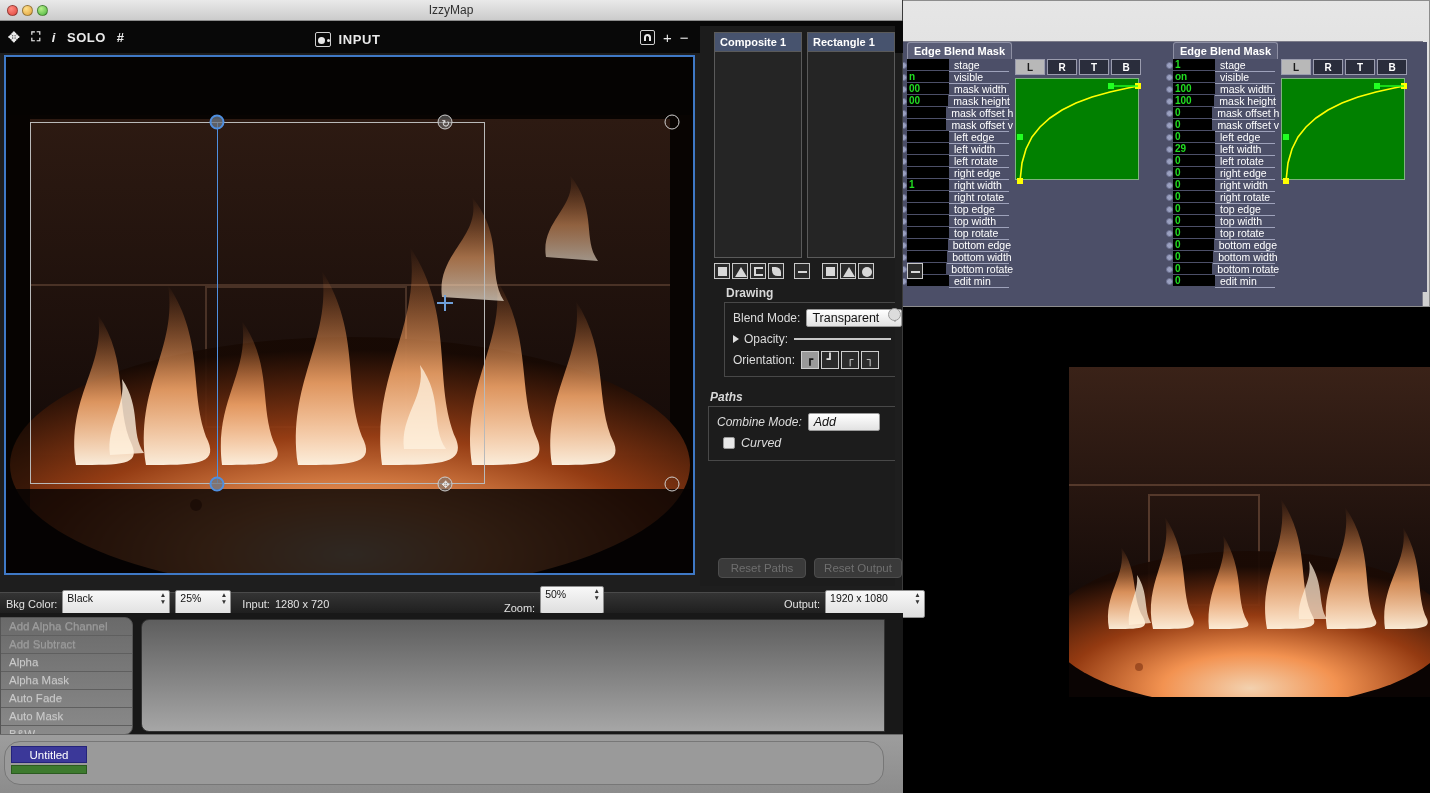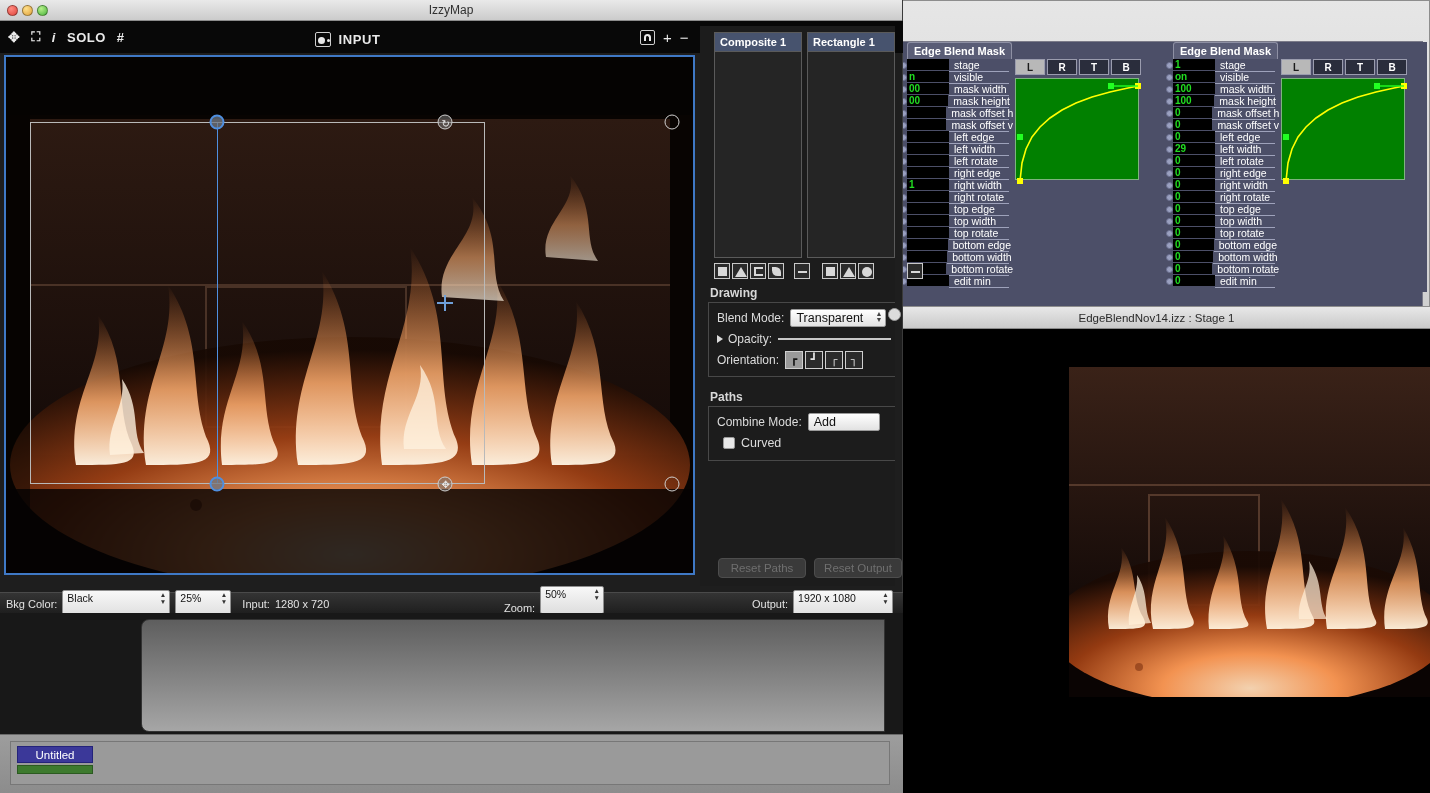--- a/index.html
+++ b/index.html
@@ -323,22 +323,22 @@
     position: absolute; left: 141px; top: 619px; width: 744px; height: 113px;
     background: linear-gradient(#5e5e5e,#a6a6a6);
     border: 1px solid #333; border-radius: 8px 0 0 8px;
   }
   .panel-shelf {
     position: absolute; left: 0; top: 734px; width: 903px; height: 59px;
     background: linear-gradient(#9d9d9d,#8c8c8c);
     border-top: 1px solid #6a6a6a;
   }
   .shelf-inner {
-    position: absolute; left: 10px; top: 6px; width: 880px; height: 44px;
-    background: #9a9a9a; border: 1px solid #777; border-radius: 0;
+    position: absolute; left: 4px; top: 6px; width: 880px; height: 44px;
+    background: #9a9a9a; border: 1px solid #777; border-radius: 16px;
   }
   .untitled-tab {
     position: absolute; left: 6px; top: 4px; width: 76px; height: 17px;
     background: #3b3899; border: 1px solid #24237a;
     color: #ffffff; font-size: 11.5px; text-align: center; line-height: 16px;
   }
   .untitled-bar {
     position: absolute; left: 6px; top: 23px; width: 76px; height: 9px;
     background: #3d7a2e; border: 1px solid #2b5a20;
   }
@@ -591,24 +591,20 @@
               <line x1="99" y1="11" x2="126" y2="11" stroke="#22ff22" stroke-width="1.4"></line>
             </svg>
           </div>
         </div>
       </div>
 
     </div>
   </div>
 
   <div class="stagewin">
-    <div class="stagewin-title">
-      <div class="stage-close"></div>
-      <span>EdgeBlendNov14.izz : Stage 1</span>
-    </div>
     <div class="stage-canvas">
       <div class="stage-fire">
         <svg class="fireart" viewBox="0 0 362 330" preserveAspectRatio="none">
           <defs>
             <radialGradient id="sg1" cx="50%" cy="88%" r="78%">
               <stop offset="0%" stop-color="#ffdcb8"></stop>
               <stop offset="28%" stop-color="#ff9a55"></stop>
               <stop offset="60%" stop-color="#9b3d12"></stop>
               <stop offset="100%" stop-color="#1a0a04"></stop>
             </radialGradient>
@@ -778,21 +774,21 @@
             </div>
           <div class="sbtn">
               <span class="cir-fill"></span>
             </div>
         </div>
         <div class="sbtn" style="margin-left:27px;">
             <span class="minus-fill"></span>
           </div>
       </div>
 
-      <div style="position:absolute; left:0; top:260px; right:0;">
+      <div style="position:absolute; left:16px; top:260px; right:0;">
         <div class="sect-title">Drawing</div>
         <div class="sect-box">
           <div class="fld">
             <label>Blend Mode:</label>
             <div class="combo" style="min-width:96px;">
               <span>Transparent</span>
               <span class="arrows">▲<br>▼</span>
             </div>
           </div>
           <div class="fld">
@@ -805,21 +801,21 @@
             <div class="orient">
               <div class="obtn sel">┏</div>
               <div class="obtn">┛</div>
               <div class="obtn">┌</div>
               <div class="obtn">┐</div>
             </div>
           </div>
         </div>
       </div>
 
-      <div style="position:absolute; left:0; top:364px; right:0;">
+      <div style="position:absolute; left:0; top:364px; right:0;font-style:italic;">
         <div class="sect-title">Paths</div>
         <div class="sect-box">
           <div class="fld">
             <label>Combine Mode:</label>
             <div class="combo" style="min-width:72px;">
               <span>Add</span>
             </div>
           </div>
           <div class="chk-row">
             <span class="chkbox"></span>
@@ -849,31 +845,40 @@
         <span style="margin-left:6px;">Input:</span>
         <span>1280 x 720</span>
       </div>
       <div class="grp" style="left:504px;align-items:flex-end;">
         <span>Zoom:</span>
         <div class="scombo" style="width:64px;">
           <span>50%</span>
           <span class="ar">▲<br>▼</span>
         </div>
       </div>
-      <div class="grp" style="left:752px;">
+      <div class="grp" style="left:784px;">
         <span>Output:</span>
         <div class="scombo" style="width:100px;">
           <span>1920 x 1080</span>
           <span class="ar">▲<br>▼</span>
         </div>
       </div>
     </div>
 
     <div class="bottom-strip"></div>
     <div class="bigpanel"></div>
+    <div class="efx">
+        <div class="efx-item dim">Add Alpha Channel</div>
+        <div class="efx-item dim">Add Subtract</div>
+        <div class="efx-item">Alpha</div>
+        <div class="efx-item">Alpha Mask</div>
+        <div class="efx-item">Auto Fade</div>
+        <div class="efx-item">Auto Mask</div>
+        <div class="efx-item">B&amp;W</div>
+      </div>
 
     <div class="panel-shelf">
       <div class="shelf-inner">
         <div class="untitled-tab">Untitled</div>
         <div class="untitled-bar"></div>
       </div>
     </div>
 
   </div>
 

